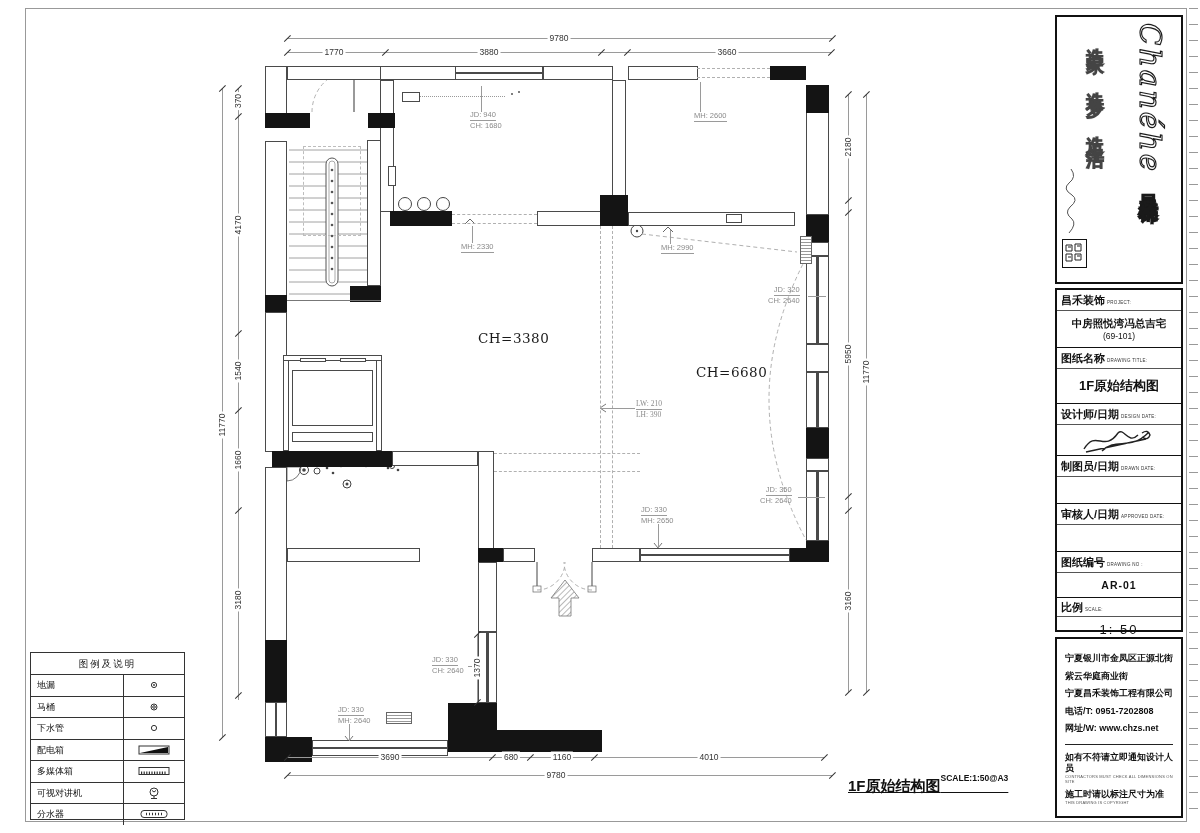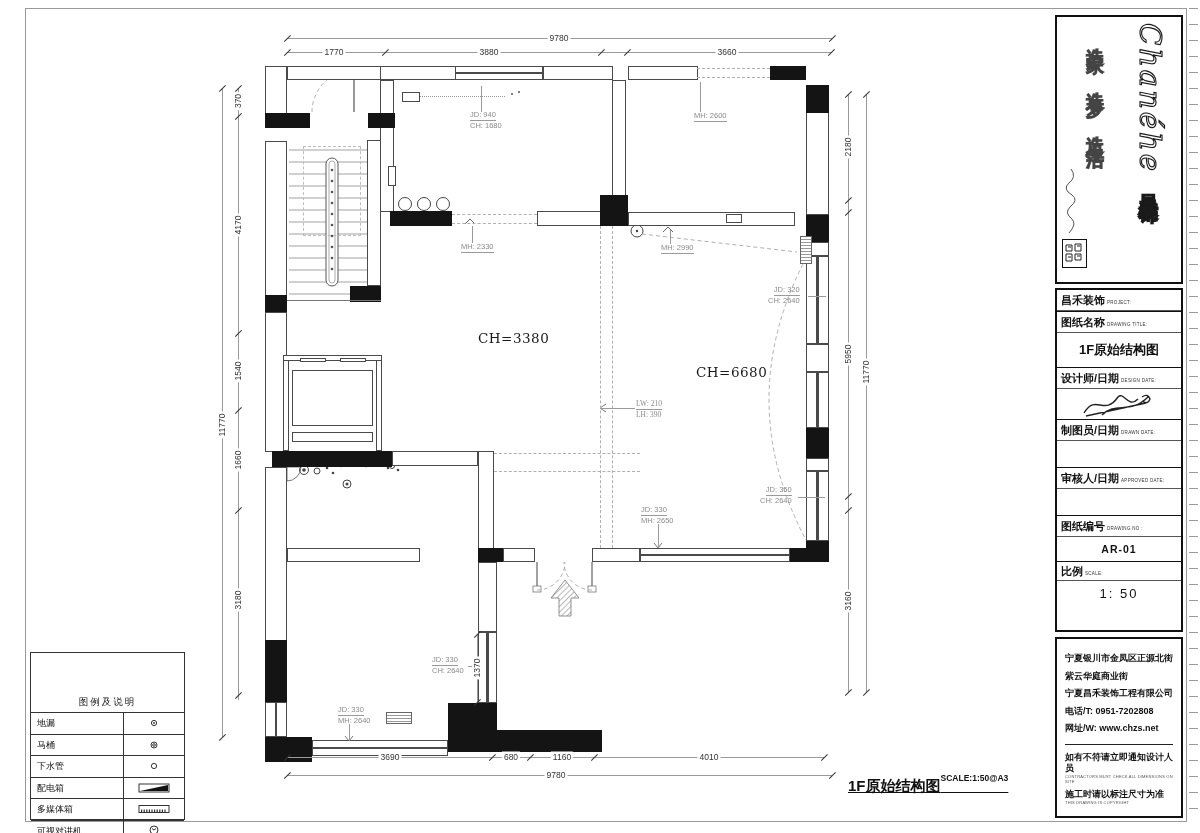--- a/index.html
+++ b/index.html
@@ -29,21 +29,21 @@
   .dlab.r{transform:translate(-50%,-50%) rotate(-90deg);}
   .ann{position:absolute;font-size:7.5px;line-height:1.35;color:#8a8a8a;white-space:nowrap;}
   .ann span{display:block;}
   .ann .u{border-bottom:1px solid #9a9a9a;display:inline-block;}
   .ann.tr{text-align:right;}
   .room{position:absolute;font-family:"DejaVu Serif",serif;font-size:13.5px;letter-spacing:.5px;color:#1a1a1a;}
   .elv{position:absolute;font-size:6.5px;letter-spacing:1px;color:#333;}
   #plansvg{position:absolute;left:0;top:0;}
   
   #legend{position:absolute;left:30px;top:652px;width:153px;height:166px;border:1px solid #333;background:#fff;}
-  #legend .hd{height:21px;line-height:21px;text-align:center;font-size:9.5px;letter-spacing:2px;border-bottom:1px solid #333;margin-top:38px;}
+  #legend .hd{height:21px;line-height:21px;text-align:center;font-size:9.5px;letter-spacing:2px;border-bottom:1px solid #333;}
   #legend .row{display:flex;height:20.5px;border-bottom:1px solid #333;align-items:center;}
   #legend .row:last-child{border-bottom:none;}
   #legend .lb{width:86px;padding-left:6px;font-size:9px;border-right:1px solid #333;line-height:20.5px;height:100%;}
   #legend .sy{flex:1;display:flex;justify-content:center;align-items:center;}
   
   .panel{position:absolute;left:1055px;width:128px;border:2.5px solid #111;background:#fff;box-sizing:border-box;}
   #brand{top:15px;height:269px;}
   .vlogo{position:absolute;writing-mode:vertical-rl;color:#fff;
          -webkit-text-stroke:1.1px #1a1a1a;text-shadow:0 0 1px #333;}
   .logo-en{top:6px;right:14px;font-family:"DejaVu Serif",serif;font-style:italic;font-size:29px;letter-spacing:3px;}
@@ -428,20 +428,24 @@
     <div class="seal">
       <svg width="20" height="24" style="margin:1px;">
         <path d="M2,4 h6 v6 h-6 z M11,3 h6 v7 h-6 z M2,13 h6 v7 h-6 z M11,13 h6 v6 h-6 z M4,6 h3 M13,5 h3 M4,16 h3 M13,15 h3" fill="none" stroke="#222" stroke-width="1"></path>
       </svg>
     </div>
   </div>
 
   <div id="info" class="panel">
     <div class="sec">
       <div class="fl"><span>昌禾装饰</span><em>PROJECT:</em></div>
+      <div class="fv" style="height:36px;">
+        <div style="font-size:10.5px;font-weight:bold;">中房照悦湾冯总吉宅</div>
+        <div style="font-size:8.5px;">(69-101)</div>
+      </div>
     </div>
     <div class="sec">
       <div class="fl"><span>图纸名称</span><em>DRAWING TITLE:</em></div>
       <div class="fv" style="height:34px;font-size:13px;font-weight:bold;">1F原始结构图</div>
     </div>
     <div class="sec">
       <div class="fl"><span>设计师/日期</span><em>DESIGN DATE:</em></div>
       <div class="fv" style="height:30px;">
         <svg width="90" height="30">
           <path d="M10,24 C22,4 30,28 44,8 C50,2 54,20 64,10 M28,26 C42,12 56,26 74,8 M12,27 L72,14 M68,8 q6,-4 8,2 q-2,6 -8,2" fill="none" stroke="#222" stroke-width="1.4"></path>

